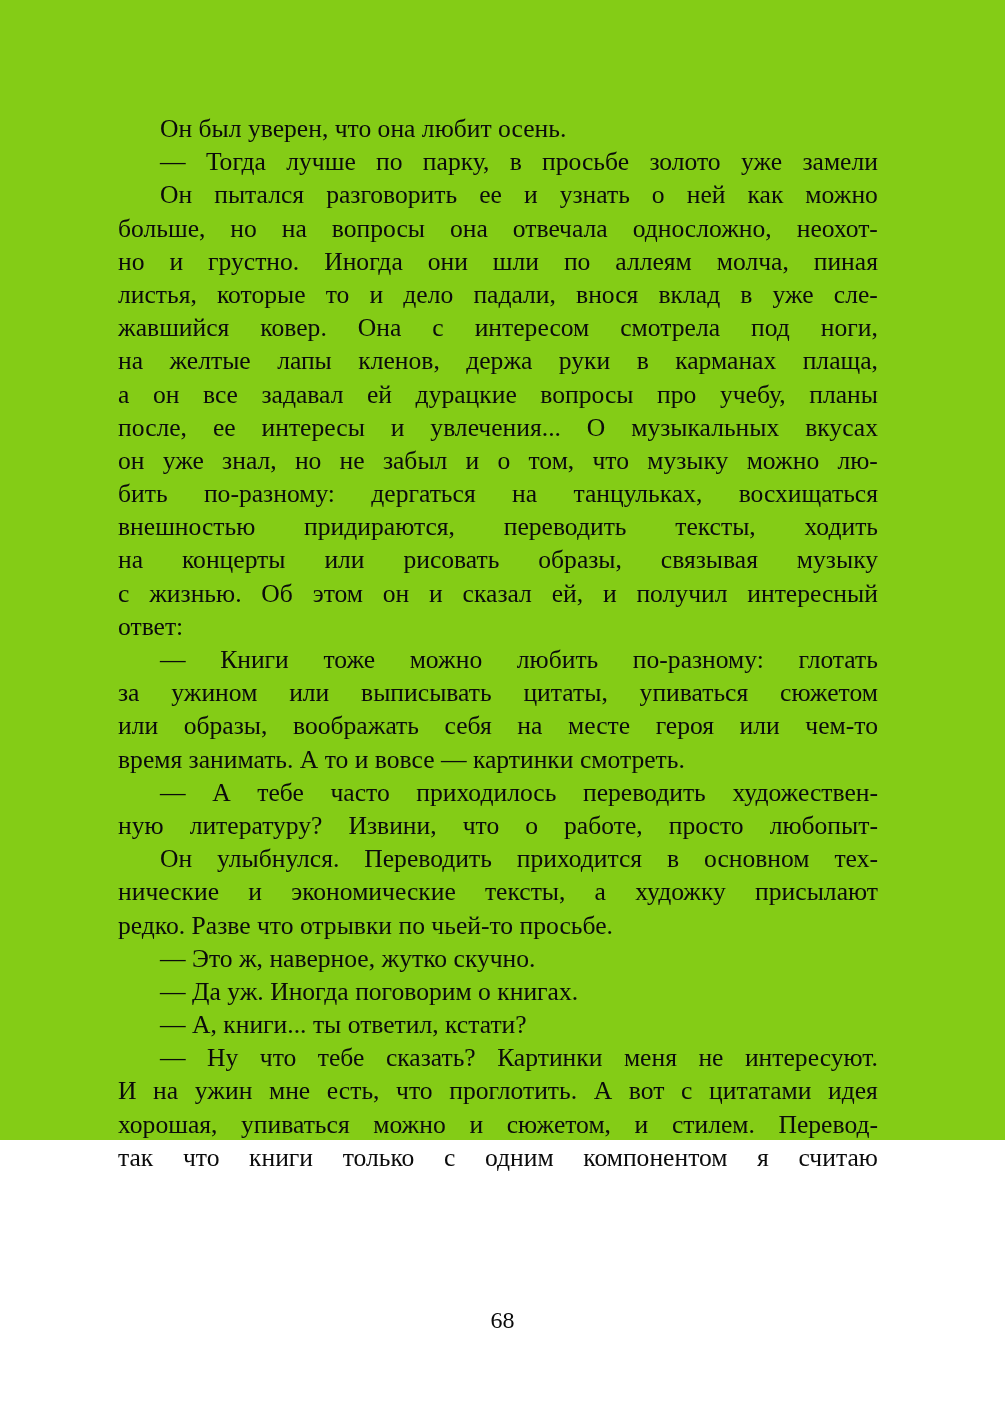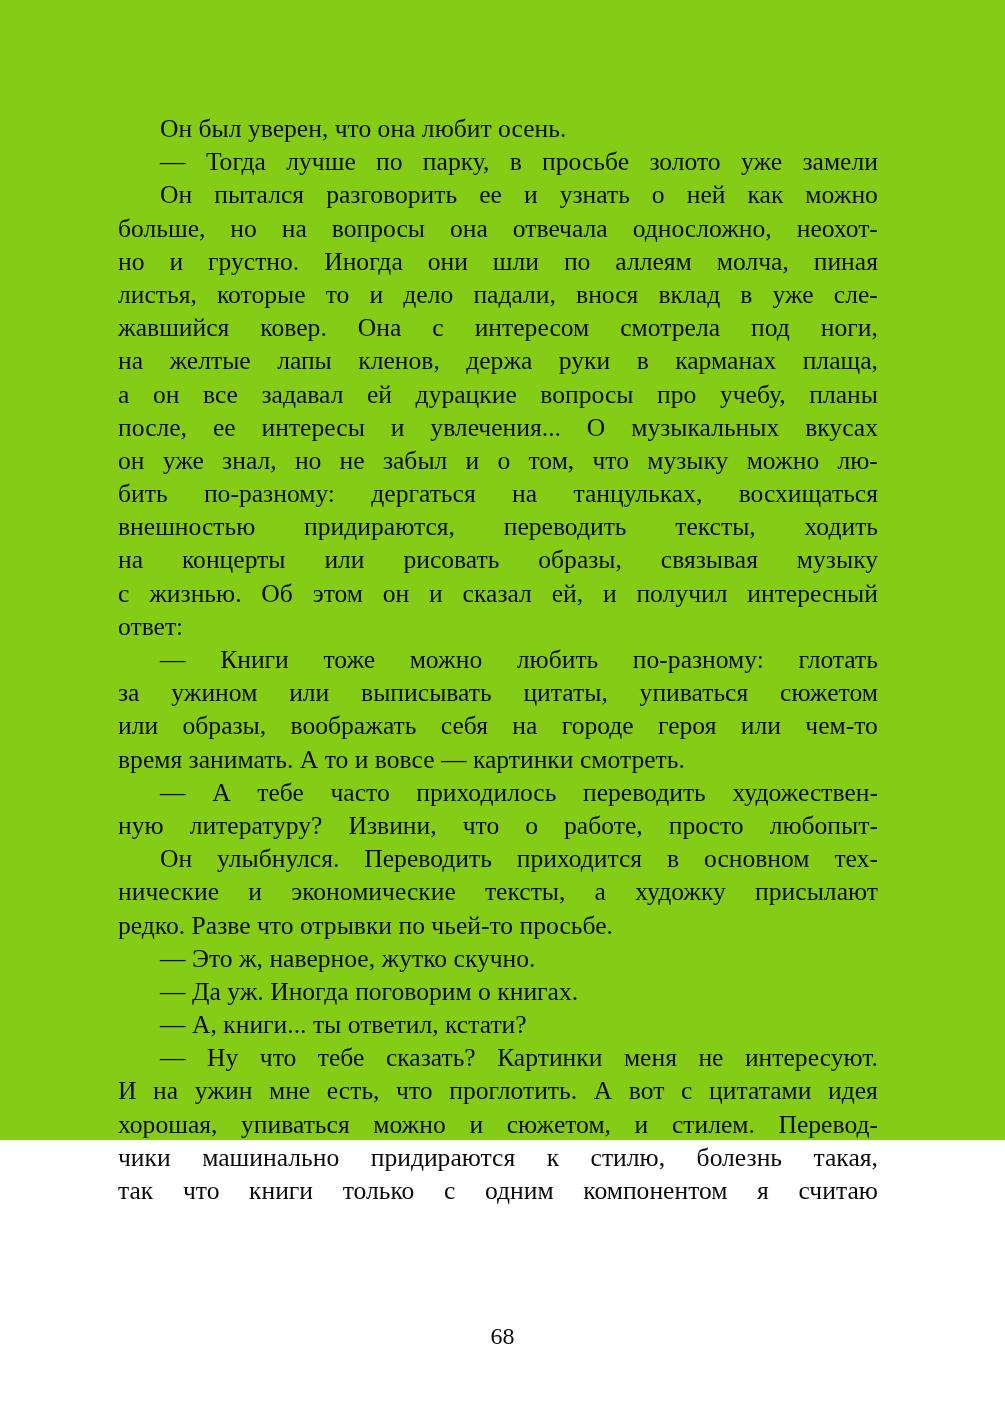--- a/index.html
+++ b/index.html
@@ -64,21 +64,20 @@
 
   #folio {
     position: absolute;
     left: 0;
     top: 1307px;
     width: 1005px;
     text-align: center;
     font-size: 24px;
     font-family: "Liberation Serif", "DejaVu Serif", serif;
     color: #0b0b0b;
-    margin-top: 16px;
   }
 </style>
 </head>
 <body>
 
 <div id="page">
 
   <div id="text-column">
       <div class="line indent">Он был уверен, что она любит осень.</div>
       <div class="line just indent">
@@ -253,21 +252,21 @@
         <span class="w">цитаты,</span>
         <span class="w">упиваться</span>
         <span class="w">сюжетом</span>
       </div>
       <div class="line just">
         <span class="w">или</span>
         <span class="w">образы,</span>
         <span class="w">воображать</span>
         <span class="w">себя</span>
         <span class="w">на</span>
-        <span class="w">городе</span>
+        <span class="w">месте</span>
         <span class="w">героя</span>
         <span class="w">или</span>
         <span class="w">чем-то</span>
       </div>
       <div class="line">время занимать. А то и вовсе — картинки смотреть.</div>
       <div class="line just indent">
         <span class="w">—</span>
         <span class="w">А</span>
         <span class="w">тебе</span>
         <span class="w">часто</span>
@@ -336,29 +335,20 @@
         <span class="w">хорошая,</span>
         <span class="w">упиваться</span>
         <span class="w">можно</span>
         <span class="w">и</span>
         <span class="w">сюжетом,</span>
         <span class="w">и</span>
         <span class="w">стилем.</span>
         <span class="w">Перевод-</span>
       </div>
       <div class="line just">
-        <span class="w">чики</span>
-        <span class="w">машинально</span>
-        <span class="w">придираются</span>
-        <span class="w">к</span>
-        <span class="w">стилю,</span>
-        <span class="w">болезнь</span>
-        <span class="w">такая,</span>
-      </div>
-      <div class="line just">
         <span class="w">так</span>
         <span class="w">что</span>
         <span class="w">книги</span>
         <span class="w">только</span>
         <span class="w">с</span>
         <span class="w">одним</span>
         <span class="w">компонентом</span>
         <span class="w">я</span>
         <span class="w">считаю</span>
       </div>

